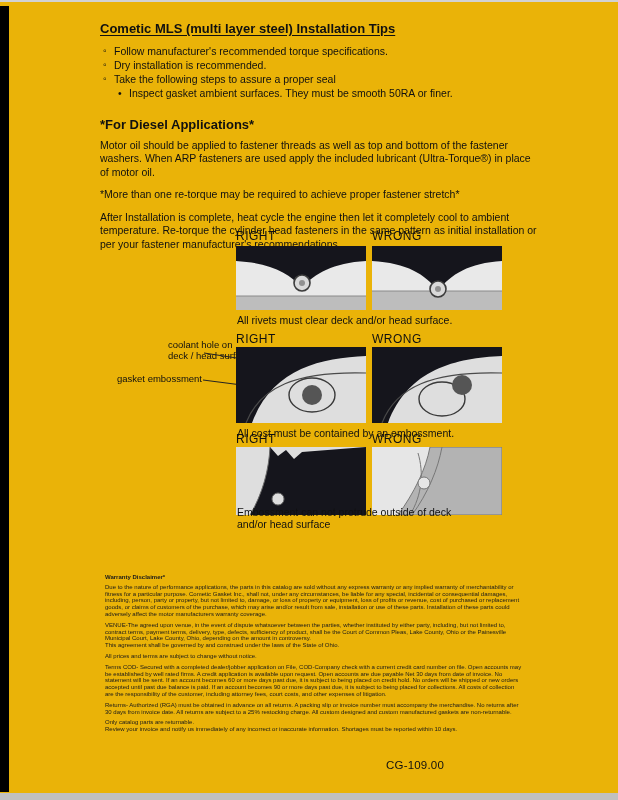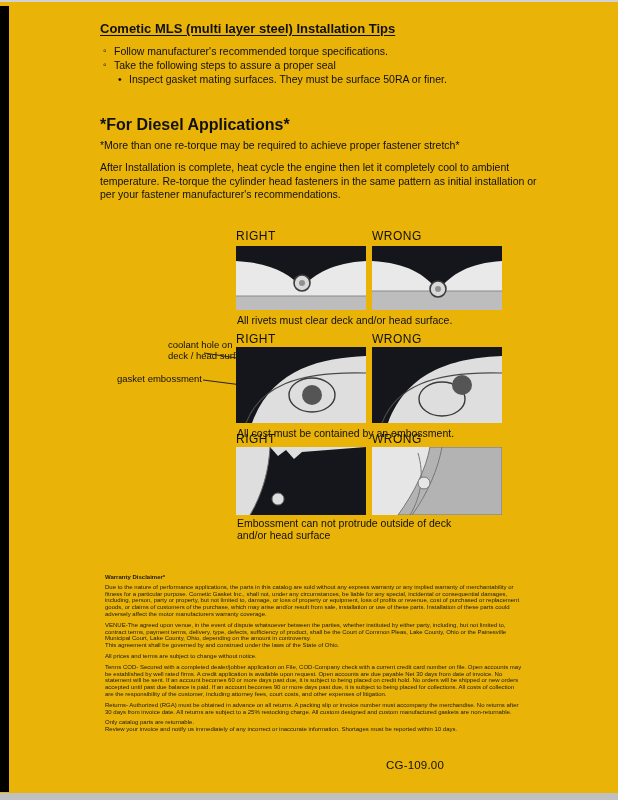--- a/index.html
+++ b/index.html
@@ -7,21 +7,21 @@
   .edge-top{position:absolute;left:0;top:0;width:618px;height:2px;background:#d2d2d2;}
   .edge-bottom{position:absolute;left:0;top:793px;width:618px;height:7px;background:#c0c0c0;}
   .leftbar{position:absolute;left:0;top:6px;width:9px;height:786px;background:#000;}
   .title{position:absolute;left:100px;top:21px;font-size:13px;font-weight:bold;text-decoration:underline;text-underline-offset:2px;}
   .tips{position:absolute;left:103px;top:44px;width:448px;font-size:10.5px;line-height:14px;}
   .tip{position:relative;padding-left:11px;}
   .tip::before{content:"◦";position:absolute;left:0;top:-1px;}
   .subtip{position:relative;margin-left:15px;padding-left:11px;}
   .subtip::before{content:"•";position:absolute;left:0;top:0;}
   .diesel{position:absolute;left:100px;top:118px;width:438px;font-size:10.5px;line-height:13.5px;}
-  .diesel .dh{font-size:16px;font-weight:bold;margin:0 0 7px 0;}
+  .diesel .dh{font-size:13px;font-weight:bold;margin:0 0 7px 0;}
   .diesel p{margin:0 0 9px 0;}
   .rw-label{position:absolute;width:130px;font-size:12px;letter-spacing:0.5px;}
   .diag{position:absolute;width:130px;}
   .diag svg{display:block;width:130px;}
   .caption{position:absolute;left:237px;font-size:10.5px;line-height:12px;white-space:pre-line;}
   .callout{position:absolute;font-size:9.5px;line-height:10.5px;white-space:pre-line;}
   .pointer-overlay{position:absolute;left:203px;top:347px;width:70px;height:48px;}
   .legal{position:absolute;left:105px;top:574px;width:417px;font-size:6px;line-height:6.8px;color:#1a1a1a;}
   .legal .lh{font-weight:bold;margin:0 0 3px 0;font-size:6px;}
   .legal p{margin:0 0 4px 0;white-space:pre-line;}
@@ -32,26 +32,28 @@
 
 <div class="page">
   <div class="edge-top"></div>
   <div class="leftbar"></div>
   <div class="edge-bottom"></div>
 
   <div class="title">Cometic MLS (multi layer steel) Installation Tips</div>
 
   <div class="tips">
     <div class="tip">Follow manufacturer's recommended torque specifications.</div>
+    <div class="tip">Dry installation is recommended.</div>
     <div class="tip">Take the following steps to assure a proper seal</div>
-    <div class="subtip">Inspect gasket mating surfaces.  They must be surface 50RA or finer.</div>
+    <div class="subtip">Inspect gasket ambient surfaces.  They must be smooth 50RA or finer.</div>
   </div>
 
   <div class="diesel">
     <div class="dh">*For Diesel Applications*</div>
+    <p>Motor oil should be applied to fastener threads as well as top and bottom of the fastener washers. When ARP fasteners are used apply the included lubricant (Ultra-Torque®) in place of motor oil.</p>
     <p>*More than one re-torque may be required to achieve proper fastener stretch*</p>
     <p>After Installation is complete, heat cycle the engine then let it completely cool to ambient temperature. Re-torque the cylinder head fasteners in the same pattern as initial installation or per your fastener manufacturer's recommendations.</p>
   </div>
 
   <div class="rw-label" style="left:236px;top:229px;">RIGHT</div>
   <div class="rw-label" style="left:372px;top:229px;">WRONG</div>
   <div class="diag" style="left:236px;top:246px;">
     <svg viewBox="0 0 130 64" height="64">
       <rect width="130" height="64" fill="#e9e9e9"></rect>
       <rect y="50" width="130" height="14" fill="#bdbdbd"></rect>
@@ -114,21 +116,21 @@
   </div>
   <div class="diag" style="left:372px;top:447px;">
     <svg viewBox="0 0 130 68" height="68">
       <rect width="130" height="68" fill="#e6e6e6"></rect>
       <path d="M58,0 H130 V68 H26 C42,46 54,22 58,0 Z" fill="#b3b3b3" stroke="#777777" stroke-width="1"></path>
       <path d="M70,0 C66,22 56,46 40,68" fill="none" stroke="#777777" stroke-width="1"></path>
       <path d="M46,6 C52,26 50,48 38,68" fill="none" stroke="#777777" stroke-width="1"></path>
       <circle cx="52" cy="36" r="6" fill="#e6e6e6" stroke="#777777" stroke-width="1"></circle>
     </svg>
   </div>
-  <div class="caption" style="top:517px;">Embossment can not protrude outside of deck
+  <div class="caption" style="top:506px;">Embossment can not protrude outside of deck
 and/or head surface</div>
 
   <div class="legal">
     <div class="lh">Warranty Disclaimer*</div>
     <p>Due to the nature of performance applications, the parts in this catalog are sold without any express warranty or any implied warranty of merchantability or fitness for a particular purpose.  Cometic Gasket Inc., shall not, under any circumstances, be liable for any special, incidental or consequential damages, including, person, party or property, but not limited to, damage, or loss of property or equipment, loss of profits or revenue, cost of purchased or replacement goods, or claims of customers of the purchase, which may arise and/or result from sale, installation or use of these parts.  Installation of these parts could adversely affect the motor manufacturers warranty coverage.</p>
     <p>VENUE-The agreed upon venue, in the event of dispute whatsoever between the parties, whether instituted by either party, including, but not limited to, contract terms, payment terms, delivery, type, defects, sufficiency of product, shall be the Court of Common Pleas, Lake County, Ohio or the Painesville Municipal Court, Lake County, Ohio, depending on the amount in controversy.
 This agreement shall be governed by and construed under the laws of the State of Ohio.</p>
     <p>All prices and terms are subject to change without notice.</p>
     <p>Terms COD- Secured with a completed dealer/jobber application on File, COD-Company check with a current credit card number on file.  Open accounts may be established by well rated firms.  A credit application is available upon request.  Open accounts are due payable Net 30 days from date of invoice.  No statement will be sent.  If an account becomes 60 or more days past due, it is subject to being placed on credit hold.  No orders will be shipped or new orders accepted until past due balance is paid.  If an account becomes 90 or more days past due, it is subject to being placed for collections.  All costs of collection are the responsibility of the customer, including attorney fees, court costs, and other expenses of litigation.</p>
     <p>Returns- Authorized (RGA) must be obtained in advance on all returns.  A packing slip or invoice number must accompany the merchandise.  No returns after 30 days from invoice date.  All returns are subject to a 25% restocking charge.  All custom designed and custom manufactured gaskets are non-returnable.</p>

